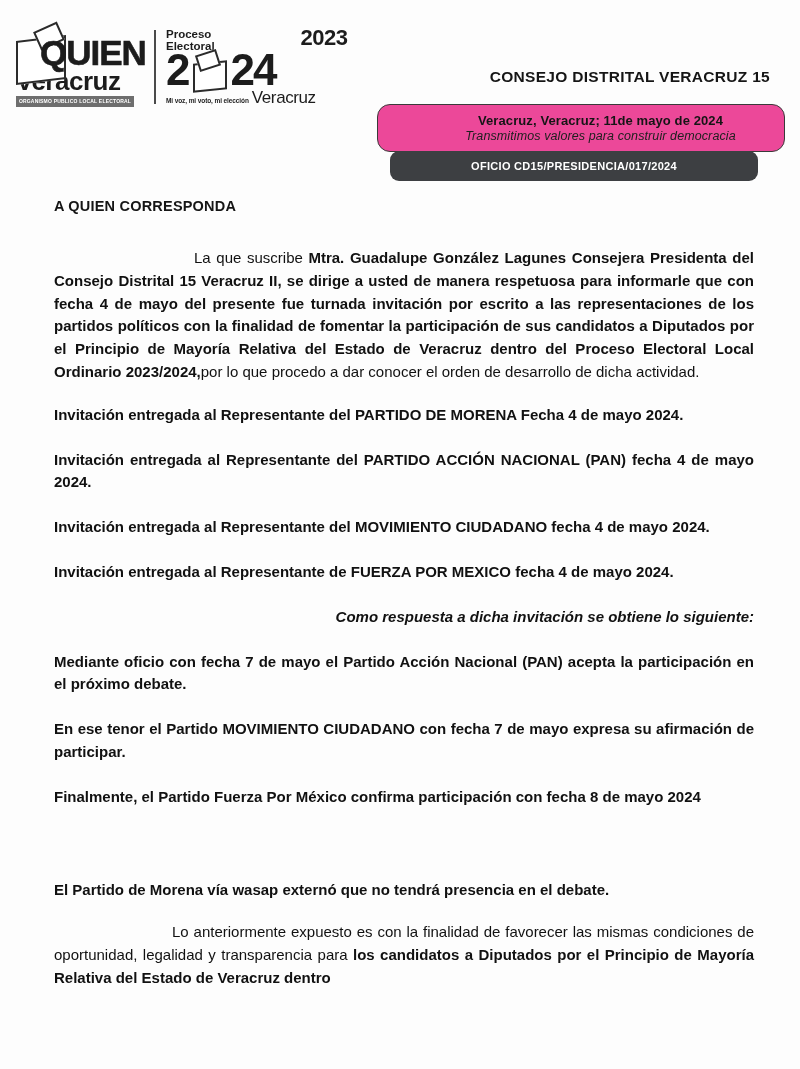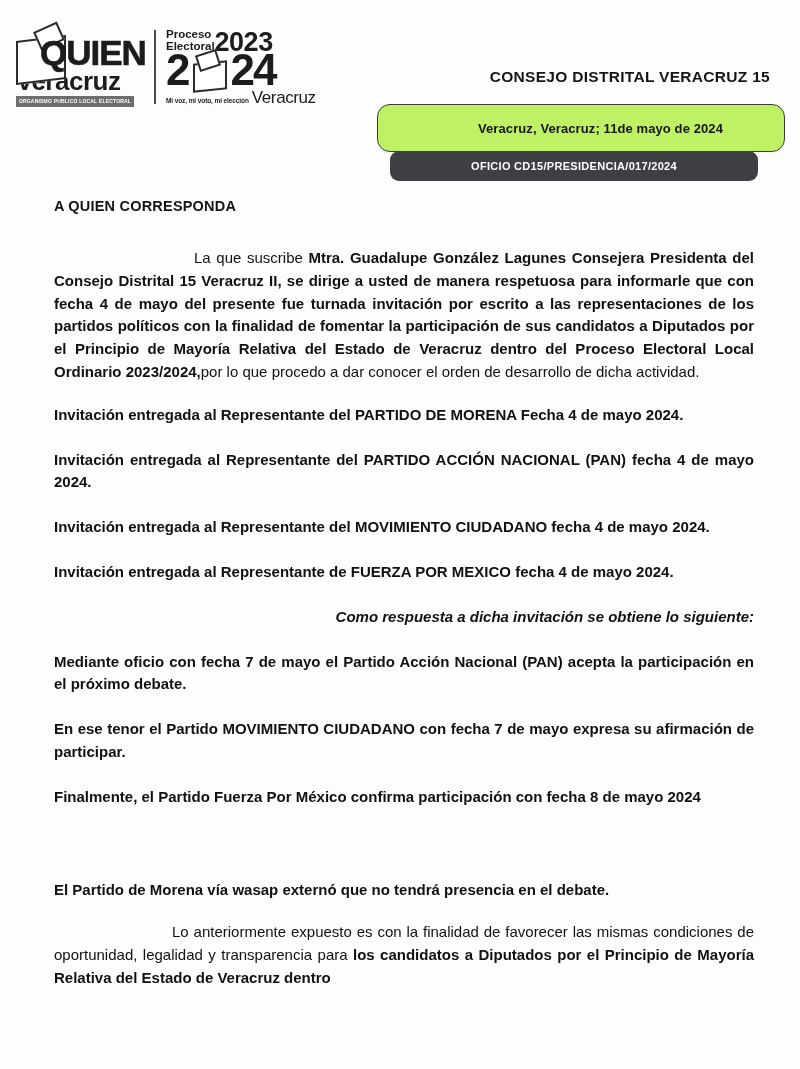--- a/index.html
+++ b/index.html
@@ -105,34 +105,35 @@
   }
 
   
   .pe-logo {
     position: relative;
     width: 148px;
     padding-top: 4px;
   }
   .pe-top {
     display: flex;
-    align-items: flex-end;
+    gap: 48px;
   }
   .pe-proceso {
     font-size: 11.5px;
     font-weight: bold;
     line-height: 1.05;
     color: #1c1c1c;
     padding-bottom: 2px;
   }
   .pe-2023 {
-    font-size: 27px;
+    font-size: 22px;
     font-weight: bold;
     line-height: 0.9;
     letter-spacing: -0.5px;
+    margin-left: 38px;
     color: #1c1c1c;
   }
   .pe-year-row {
     display: flex;
     align-items: center;
     margin-top: -4px;
   }
   .pe-2 {
     font-size: 44px;
     font-weight: bold;
@@ -206,21 +207,21 @@
   }
 
   .date-card {
     position: absolute;
     left: 377px;
     top: 104px;
     width: 408px;
     height: 48px;
     border: 1.6px solid #3a3a3a;
     border-radius: 13px;
-    background: #bef264;
+    background: #ec4899;
     box-sizing: border-box;
     display: flex;
     flex-direction: column;
     justify-content: center;
     align-items: center;
     padding-left: 39px;
   }
   .date-line {
     font-size: 13px;
     font-weight: bold;
@@ -355,20 +356,21 @@
           <div class="pe-veracruz">Veracruz</div>
         </div>
       </div>
 
     </div>
 
     <div class="council-title">CONSEJO DISTRITAL VERACRUZ 15</div>
 
     <div class="date-card">
       <div class="date-line">Veracruz, Veracruz; 11de mayo de 2024</div>
+      <div class="slogan-line">Transmitimos valores para construir democracia</div>
     </div>
 
     <div class="oficio-banner">OFICIO CD15/PRESIDENCIA/017/2024</div>
 
   </div>
 
   <div class="body-area">
 
     <div class="addressee">A QUIEN CORRESPONDA</div>
 

